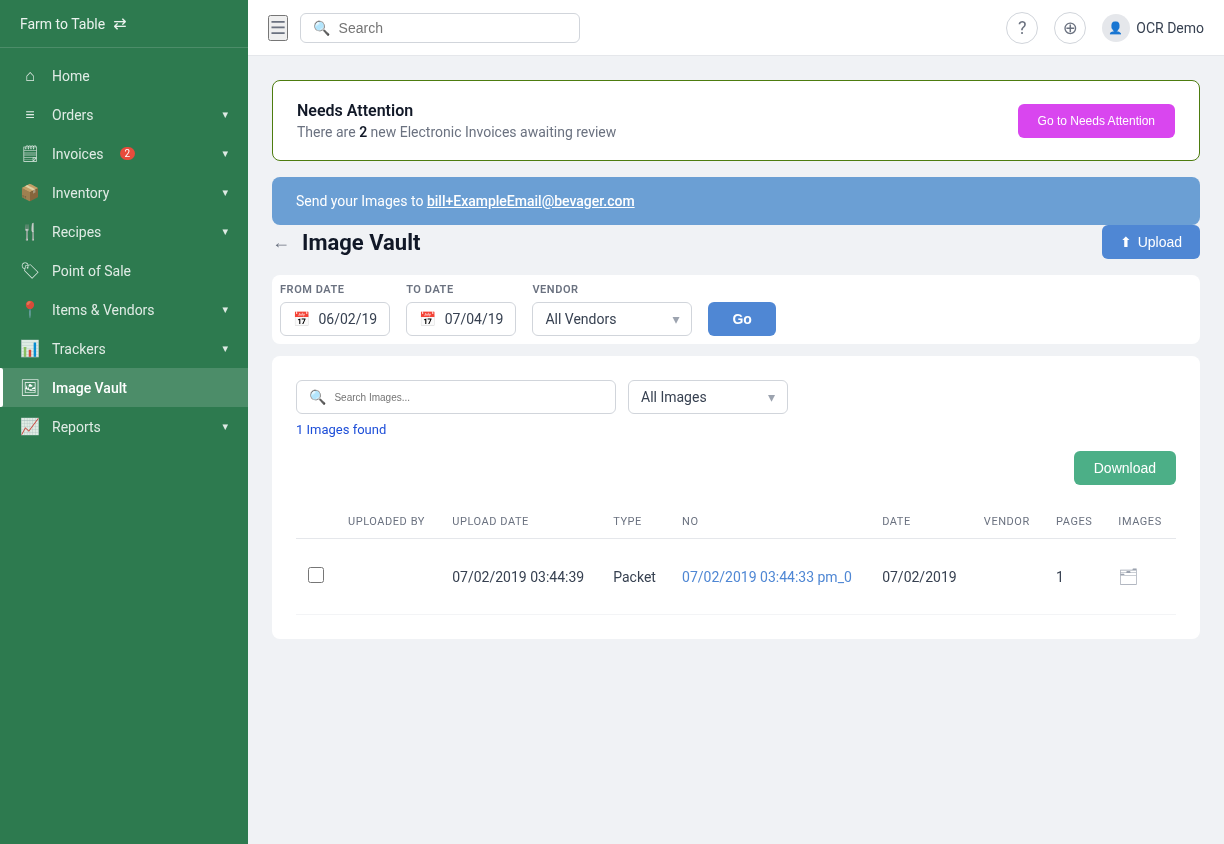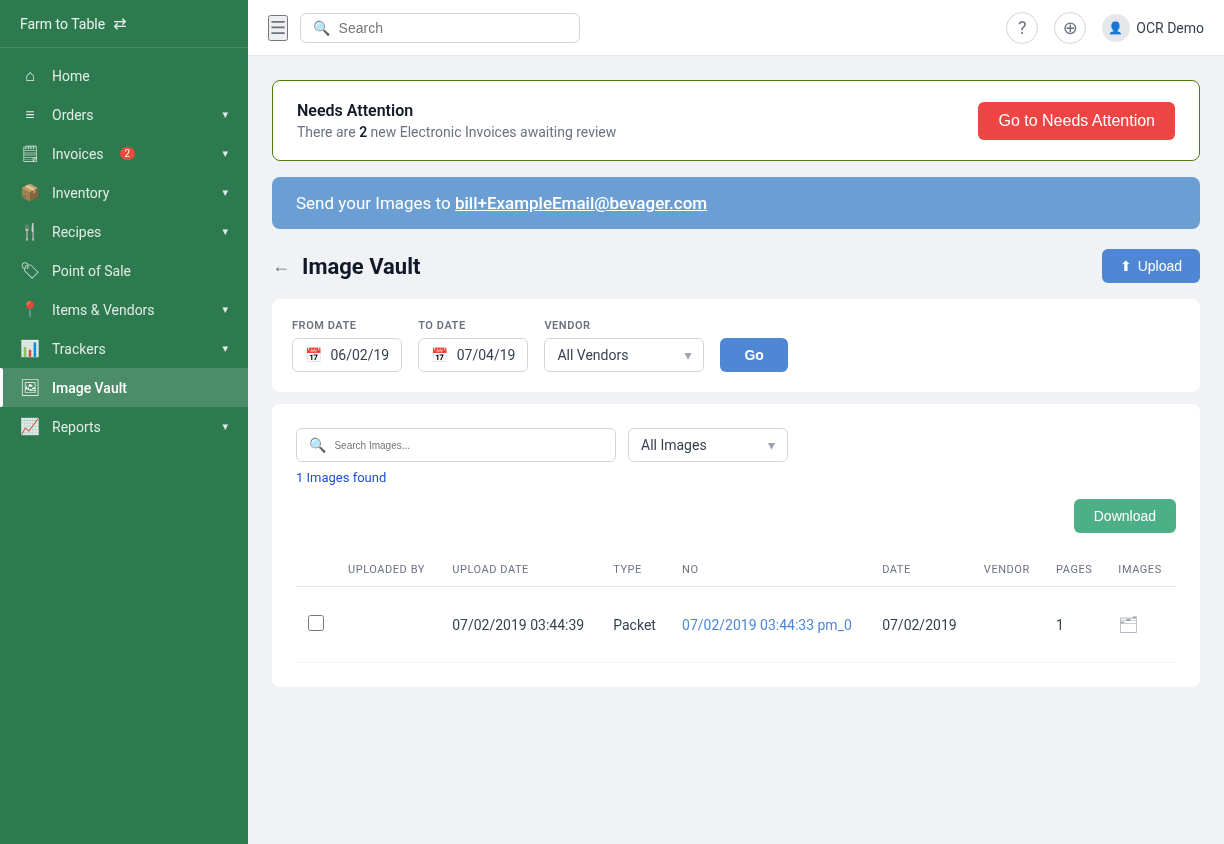--- a/index.html
+++ b/index.html
@@ -35,35 +35,35 @@
     .user-avatar { width: 28px; height: 28px; border-radius: 50%; background: #e5e7eb; display: flex; align-items: center; justify-content: center; font-size: 12px; color: #6b7280; }
 
     
     .content { flex: 1; padding: 24px; overflow-y: auto; }
 
     
     .needs-attention { background: white; border: 1px solid #4d7c0f; border-radius: 8px; padding: 20px 24px; display: flex; align-items: center; justify-content: space-between; margin-bottom: 16px; }
     .needs-attention-text h3 { font-size: 16px; font-weight: 600; color: #111827; margin-bottom: 4px; }
     .needs-attention-text p { font-size: 14px; color: #6b7280; }
     .needs-attention-text p strong { color: #111827; font-weight: 600; }
-    .btn-attention { background: #ef4444; color: white; border: none; border-radius: 6px; padding: 10px 20px; font-size: 16px; font-weight: 500; cursor: pointer; white-space: nowrap; }
-
-    
-    .email-banner { background: #6b9fd4; border-radius: 8px; padding: 16px 24px; margin-bottom: 20px; font-size: 17px; color: white; }
+    .btn-attention { background: #d946ef; color: white; border: none; border-radius: 6px; padding: 10px 20px; font-size: 12px; font-weight: 500; cursor: pointer; white-space: nowrap; }
+
+    
+    .email-banner { background: #6b9fd4; border-radius: 8px; padding: 16px 24px; font-size: 14px; color: white; }
     .email-banner a { color: white; font-weight: 500; }
 
     
     .page-header { display: flex; align-items: center; justify-content: space-between; margin-bottom: 16px; }
     .page-title-row { display: flex; align-items: center; gap: 12px; }
     .back-btn { color: #6b7280; font-size: 18px; cursor: pointer; background: none; border: none; }
     .page-title { font-size: 22px; font-weight: 700; color: #111827; }
     .btn-upload { background: #4f87d4; color: white; border: none; border-radius: 6px; padding: 9px 18px; font-size: 14px; font-weight: 500; cursor: pointer; display: flex; align-items: center; gap: 6px; }
 
     
-    .filter-card { background: white; border-radius: 8px; padding: 20px; margin-bottom: 12px; }
+    .filter-card { background: white; border-radius: 8px; padding: 8px; margin-bottom: 12px; }
     .filter-row { display: flex; align-items: flex-end; gap: 16px; }
     .filter-field { display: flex; flex-direction: column; gap: 6px; }
     .filter-label { font-size: 11px; font-weight: 600; color: #6b7280; text-transform: uppercase; letter-spacing: 0.05em; }
     .date-input { display: flex; align-items: center; gap: 8px; border: 1px solid #d1d5db; border-radius: 6px; padding: 8px 12px; font-size: 14px; color: #374151; background: white; cursor: pointer; }
     .cal-icon { color: #9ca3af; font-size: 14px; }
     .vendor-select { display: flex; align-items: center; gap: 8px; border: 1px solid #d1d5db; border-radius: 6px; padding: 8px 12px; font-size: 14px; color: #374151; background: white; cursor: pointer; min-width: 160px; }
     .vendor-select span.chevron { margin-left: auto; color: #9ca3af; }
     .btn-go { background: #4f87d4; color: white; border: none; border-radius: 6px; padding: 9px 24px; font-size: 14px; font-weight: 600; cursor: pointer; }
 
     

